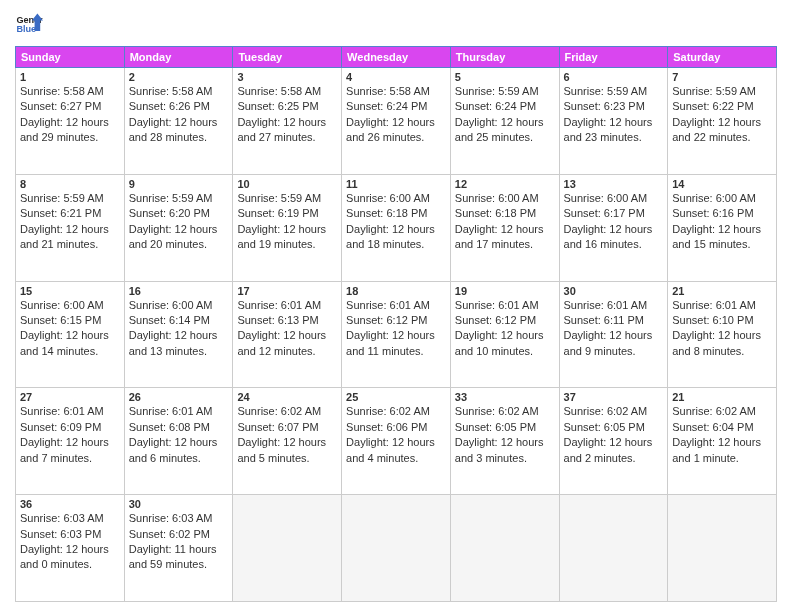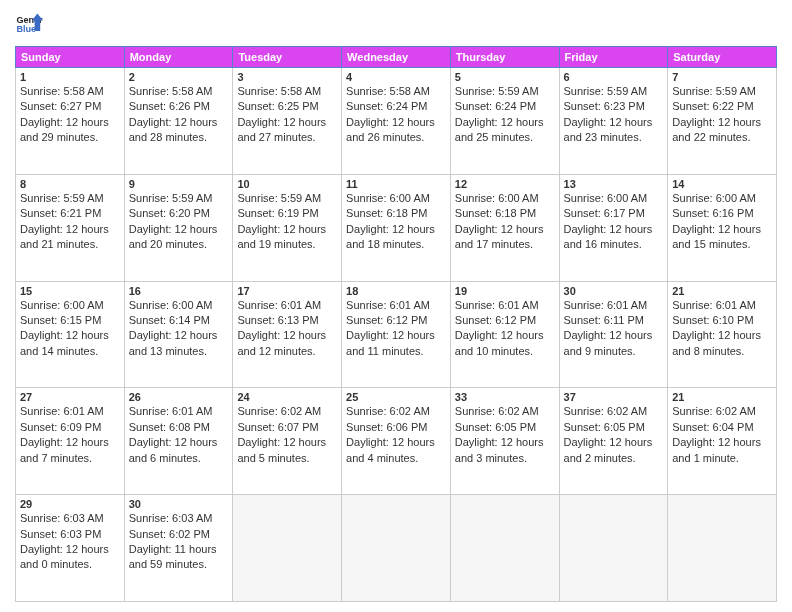--- a/index.html
+++ b/index.html
@@ -317,21 +317,21 @@
           <td>
             <span class="day-num">21</span>
             <div class="day-info" style="white-space: pre-line;">Sunrise: 6:02 AM
 Sunset: 6:04 PM
 Daylight: 12 hours
 and 1 minute.</div>
           </td>
         </tr>
         <tr>
           <td>
-            <span class="day-num">29</span>
+            <span class="day-num">36</span>
             <div class="day-info" style="white-space: pre-line;">Sunrise: 6:03 AM
 Sunset: 6:03 PM
 Daylight: 12 hours
 and 0 minutes.</div>
           </td>
           <td>
             <span class="day-num">30</span>
             <div class="day-info" style="white-space: pre-line;">Sunrise: 6:03 AM
 Sunset: 6:02 PM
 Daylight: 11 hours

